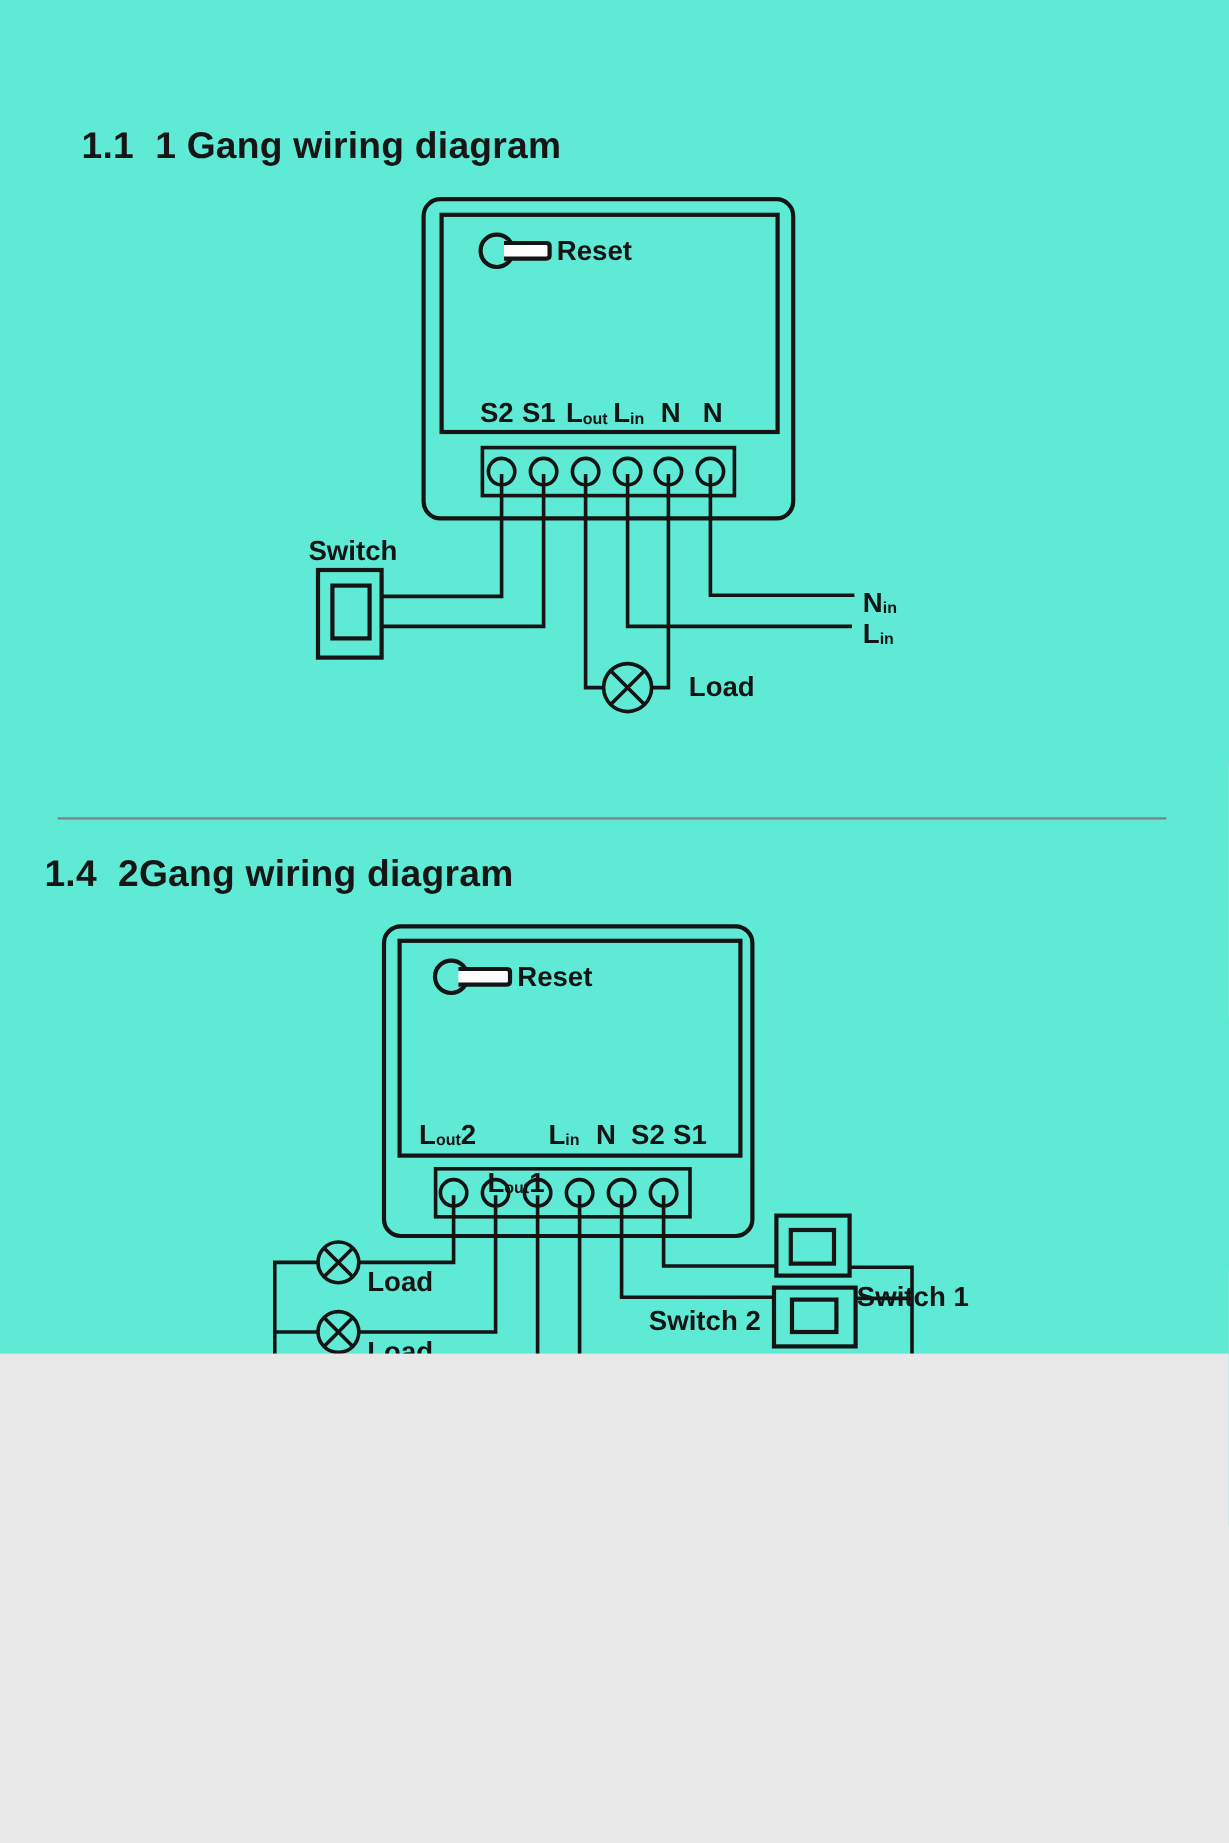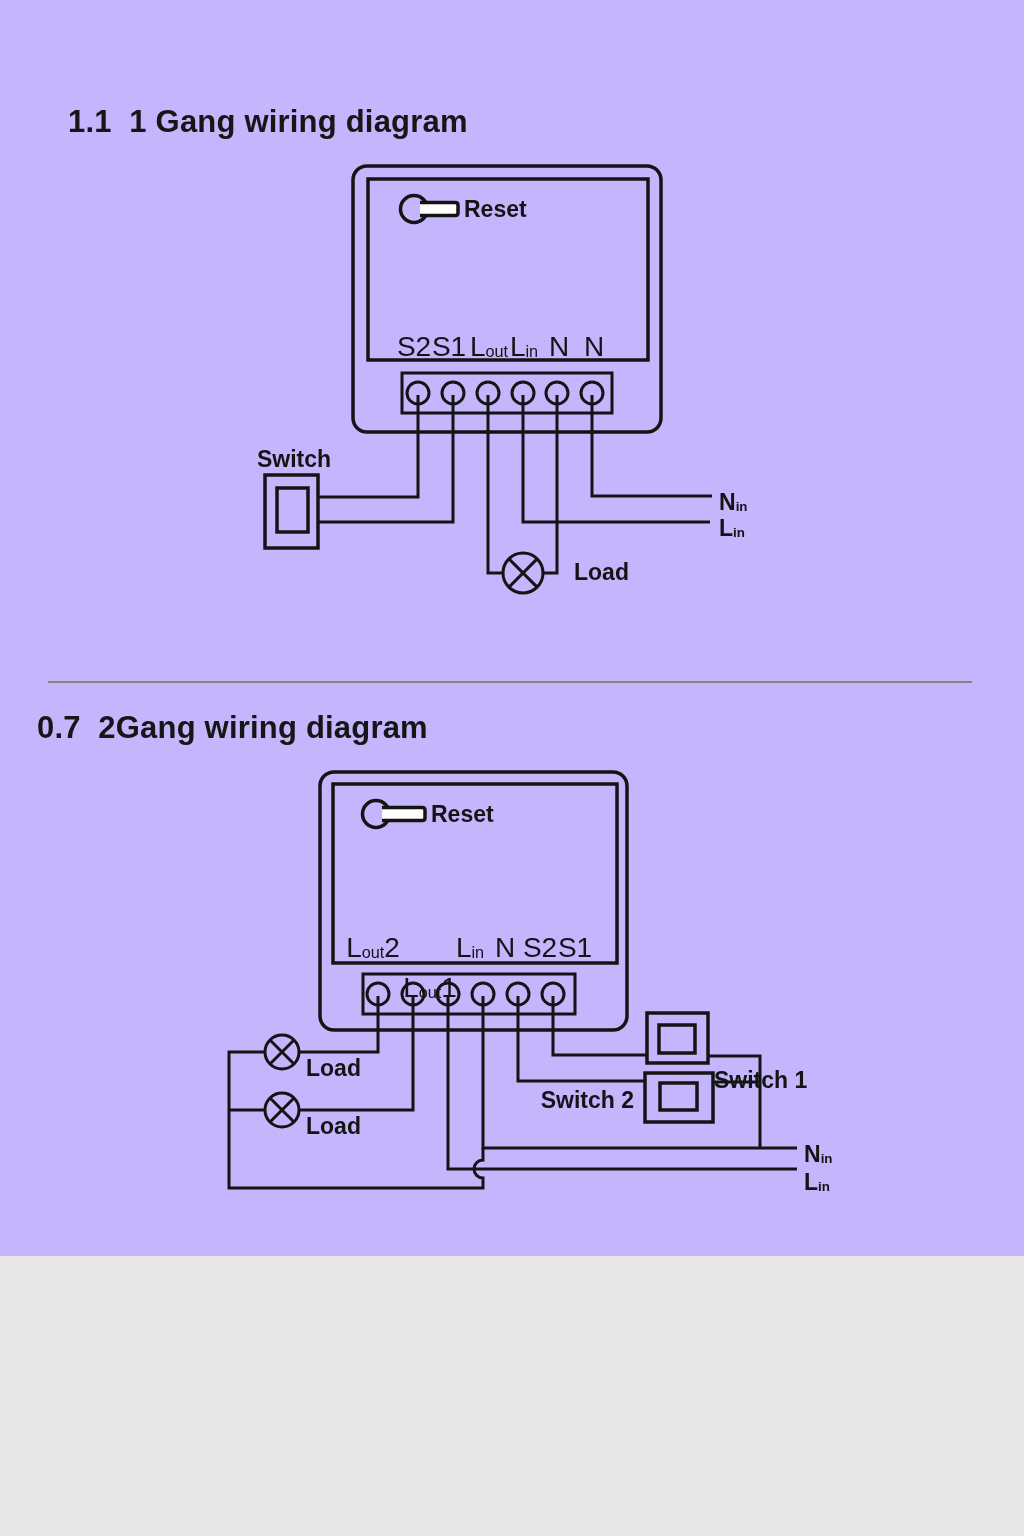--- a/index.html
+++ b/index.html
@@ -1,29 +1,29 @@
 <!DOCTYPE html>
 <html><head>
 <meta charset="utf-8">
 <style>
   html,body { margin:0; padding:0; }
   body { background:#e8e8e8; font-family:"Liberation Sans", sans-serif; }
   .page {
-    position:relative; width:1024px; height:1256px;
-    background:#c4b5fd; color:#111; overflow:hidden;
+    position:relative; width:1024px; height:1128px;
+    background:#5eead4; color:#111; overflow:hidden;
   }
   .heading {
     position:absolute; font-size:31px; font-weight:600; color:#161616;
     white-space:pre; letter-spacing:0.2px;
   }
   .lbl {
     position:absolute; font-size:23px; font-weight:700; color:#141414; white-space:nowrap;
   }
   .tl {
-    position:absolute; transform:translateX(-50%); font-size:28px; font-weight:400;
+    position:absolute; transform:translateX(-50%); font-size:23px; font-weight:700;
     color:#141414; white-space:nowrap;
   }
   .tl sub, .lbl sub { font-size:0.58em; vertical-align:baseline; position:relative; top:0.05em; letter-spacing:0; }
   .caption {
     position:absolute; width:320px; text-align:center; font-size:24px; font-weight:600; color:#161616;
     white-space:pre;
   }
   svg.wiring { position:absolute; left:0; top:0; }
   .divider { position:absolute; left:48px; top:681px; width:924px; height:0; border-top:2px solid #848484; }
 </style>
@@ -136,21 +136,21 @@
   <div class="lbl" style="left:257px; top:446px;">Switch</div>
 
   <div class="lbl" style="left:574px; top:559px;">Load</div>
 
   <div class="lbl" style="left:719px; top:489px;"><span>N</span><sub>in</sub></div>
   <div class="lbl" style="left:719px; top:515px;"><span>L</span><sub>in</sub></div>
 
 
   <div class="divider"></div>
 
-  <div class="heading" style="left:37px; top:710px;">0.7  2Gang wiring diagram</div>
+  <div class="heading" style="left:37px; top:710px;">1.4  2Gang wiring diagram</div>
 
   <div class="lbl" style="left:431px; top:801px;">Reset</div>
 
   <div class="tl" style="left:373px; top:932px;"><span>L</span><sub>out</sub><span>2</span></div>
   <div class="tl" style="left:430px; top:932px;margin-top:40px;"><span>L</span><sub>out</sub><span>1</span></div>
   <div class="tl" style="left:470px; top:932px;"><span>L</span><sub>in</sub><span></span></div>
   <div class="tl" style="left:505px; top:932px;"><span>N</span><sub></sub><span></span></div>
   <div class="tl" style="left:540px; top:932px;"><span>S2</span><sub></sub><span></span></div>
   <div class="tl" style="left:575px; top:932px;"><span>S1</span><sub></sub><span></span></div>
 

